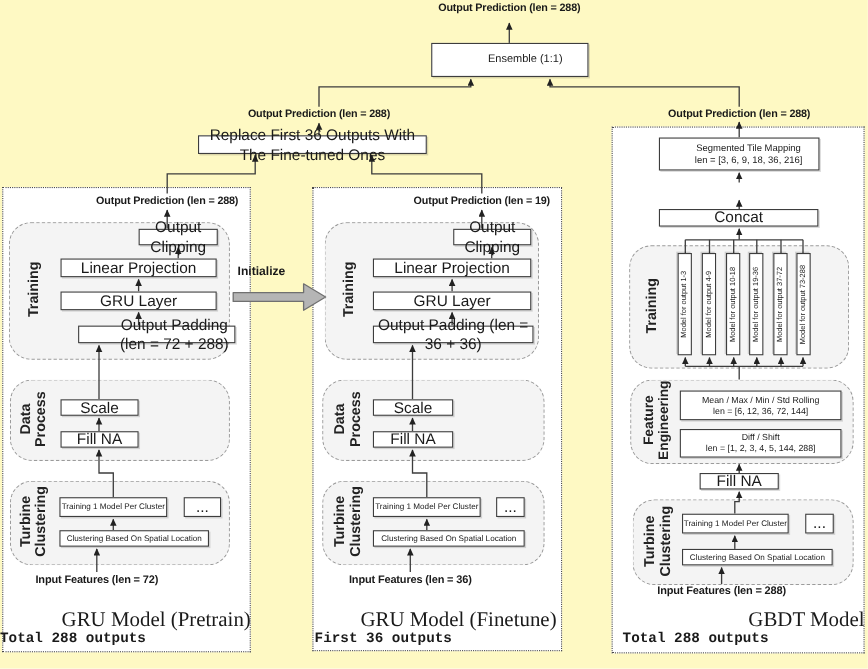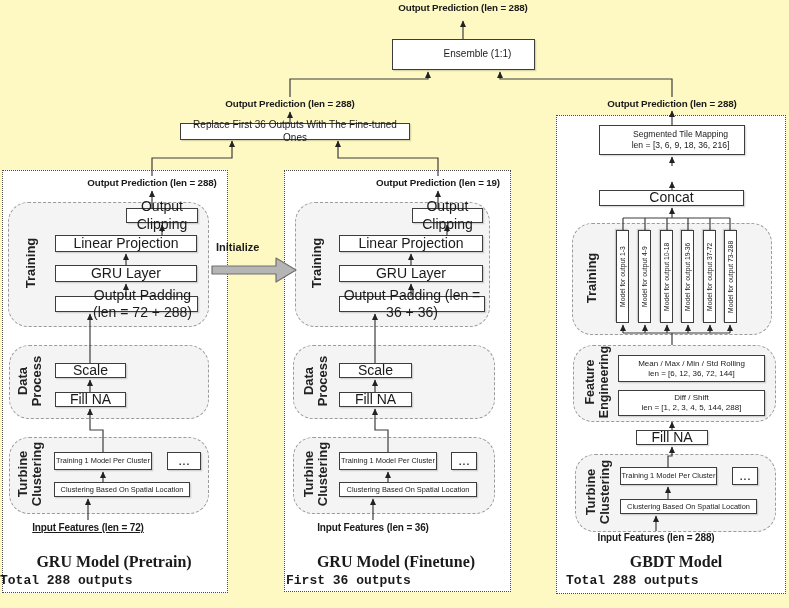--- a/index.html
+++ b/index.html
@@ -11,21 +11,21 @@
   .bx{position:absolute;background:#fff;border:1.2px solid #3d3d3d;display:flex;flex-direction:column;
       align-items:center;justify-content:center;text-align:center;font-size:14px;line-height:1.25;
       box-shadow:1.3px 1.3px 0 rgba(0,0,0,0.14);box-sizing:border-box;}
   .small{font-size:7.4px;}
   .vbx{position:absolute;background:#fff;border:1.1px solid #3d3d3d;box-shadow:1.2px 1.2px 0 rgba(0,0,0,0.16);
        display:flex;align-items:center;justify-content:center;font-size:6.8px;
        writing-mode:vertical-rl;transform:rotate(180deg);box-sizing:border-box;}
   .lbl{position:absolute;font-weight:bold;font-size:9.8px;letter-spacing:-0.15px;text-align:center;width:200px;}
   .rot{position:absolute;font-weight:bold;font-size:13px;line-height:1.08;text-align:center;
        white-space:pre-line;transform:translate(-50%,-50%) rotate(-90deg);color:#222;width:120px;}
-  .title{position:absolute;font-family:"Liberation Serif",serif;font-weight:bold;font-size:16px;text-align:center;}
+  .title{position:absolute;font-family:"Liberation Serif",serif;font-weight:normal;font-size:19px;text-align:right;}
   .subtitle{position:absolute;font-family:Liberation Mono, monospace;font-weight:bold;font-size:13px;text-align:left;}
   .initlbl{position:absolute;font-size:11px;font-weight:bold;}
 </style>
 </head>
 <body>
 
 <div class="stage">
 
   <div class="outer" style="left:2px;top:170px;width:224px;height:421px;"></div>
   <div class="outer" style="left:284px;top:170px;width:225px;height:420px;"></div>
@@ -100,39 +100,39 @@
       <polyline points="668,499 668,487" marker-end="url(#ah)"></polyline>
       <polyline points="656,531 656,516" marker-end="url(#ah)"></polyline>
     </g>
 
     <polygon points="212,266 276,266 276,258 296,270 276,282 276,274 212,274" fill="#b5b5b5" stroke="#707070" stroke-width="1.2" stroke-linejoin="round"></polygon>
   </svg>
 
   <div class="lbl" style="left:363px;top:2px;">Output Prediction (len = 288)</div>
   <div class="bx" style="left:392px;top:39px;width:143px;height:31px;font-size:10px;padding-left:28px;">Ensemble (1:1)</div>
   <div class="lbl" style="left:190px;top:98px;">Output Prediction (len = 288)</div>
-  <div class="bx" style="left:180px;top:123px;width:230px;height:17px;font-size:10px;">Replace First 36 Outputs With The Fine-tuned Ones</div>
+  <div class="bx" style="left:180px;top:123px;width:208px;height:17px;font-size:14px;">Replace First 36 Outputs With The Fine-tuned Ones</div>
   <div class="initlbl" style="left:216px;top:241px;width:72px;">Initialize</div>
 
   <div class="lbl" style="left:52px;top:177px;">Output Prediction (len = 288)</div>
   <div class="rot" style="left:31px;top:263px;">Training</div>
   <div class="bx" style="left:126px;top:208px;width:72px;height:15px;">Output Clipping</div>
   <div class="bx" style="left:55px;top:235px;width:142px;height:17px;">Linear Projection</div>
   <div class="bx" style="left:55px;top:265px;width:142px;height:17px;">GRU Layer</div>
-  <div class="bx" style="left:55px;top:296px;width:143px;height:16px;padding-left:32px;">Output Padding (len = 72 + 288)</div>
+  <div class="bx" style="left:71px;top:296px;width:143px;height:16px;padding-left:32px;">Output Padding (len = 72 + 288)</div>
   <div class="rot" style="left:30px;top:381px;">Data
 Process</div>
   <div class="bx" style="left:55px;top:363px;width:71px;height:15px;">Scale</div>
   <div class="bx" style="left:55px;top:392px;width:71px;height:15px;">Fill NA</div>
   <div class="rot" style="left:30px;top:474px;">Turbine
 Clustering</div>
   <div class="bx small" style="left:54px;top:452px;width:98px;height:18px;">Training 1 Model Per Cluster</div>
   <div class="bx" style="left:167px;top:452px;width:34px;height:18px;">...</div>
   <div class="bx small" style="left:54px;top:482px;width:136px;height:15px;">Clustering Based On Spatial Location</div>
-  <div class="lbl" style="left:0px;top:522px;width:176px;font-size:10px;text-decoration:underline;">Input Features (len = 72)</div>
+  <div class="lbl" style="left:0px;top:522px;width:176px;font-size:10px;">Input Features (len = 72)</div>
   <div class="title" style="left:0px;top:553px;width:228px;">GRU Model (Pretrain)</div>
   <div class="subtitle" style="left:0px;top:573px;width:228px;">Total 288 outputs</div>
 
   <div class="lbl" style="left:338px;top:177px;">Output Prediction (len = 19)</div>
   <div class="rot" style="left:317px;top:263px;">Training</div>
   <div class="bx" style="left:412px;top:208px;width:71px;height:15px;">Output Clipping</div>
   <div class="bx" style="left:339px;top:235px;width:144px;height:17px;">Linear Projection</div>
   <div class="bx" style="left:339px;top:265px;width:144px;height:17px;">GRU Layer</div>
   <div class="bx" style="left:339px;top:296px;width:146px;height:16px;">Output Padding (len = 36 + 36)</div>
   <div class="rot" style="left:316px;top:381px;">Data

